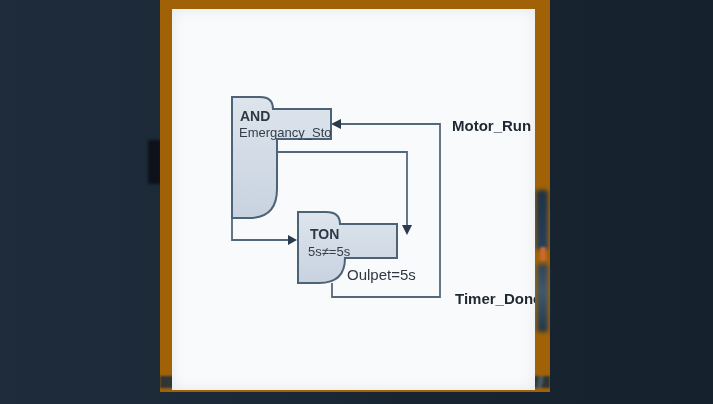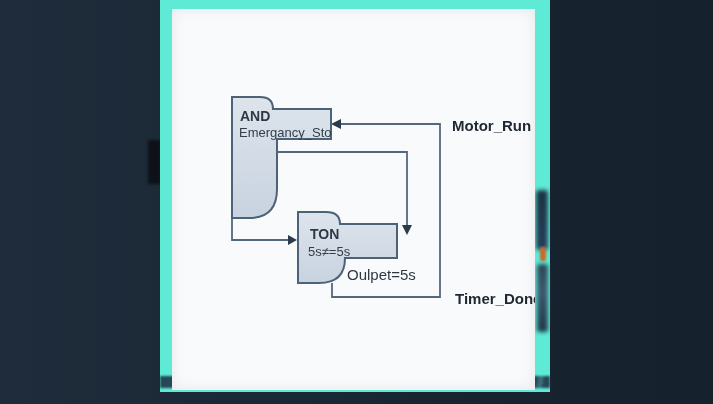--- a/index.html
+++ b/index.html
@@ -8,21 +8,21 @@
     font-family: "Liberation Sans", sans-serif;
     overflow: hidden;
     position: relative;
     background: linear-gradient(90deg, #1e2c3b 0%, #1b2937 35%, #17232e 70%, #15212c 100%);
   }
   .stage { position: absolute; inset: 0; }
 
   
   .photo-frame {
     position: absolute; left: 160px; top: 0; width: 390px; height: 392px;
-    background: #5eead4;
+    background: #a16207;
   }
   
   .frame-art-1 {
     position: absolute; left: 376px; top: 190px; width: 12px; height: 60px;
     background: linear-gradient(180deg, #1d3245, #26405a);
     filter: blur(2px); border-radius: 3px;
   }
   .frame-art-orange {
     position: absolute; left: 380px; top: 247px; width: 6px; height: 14px;
     background: #c96a2e; filter: blur(1px); border-radius: 2px;

